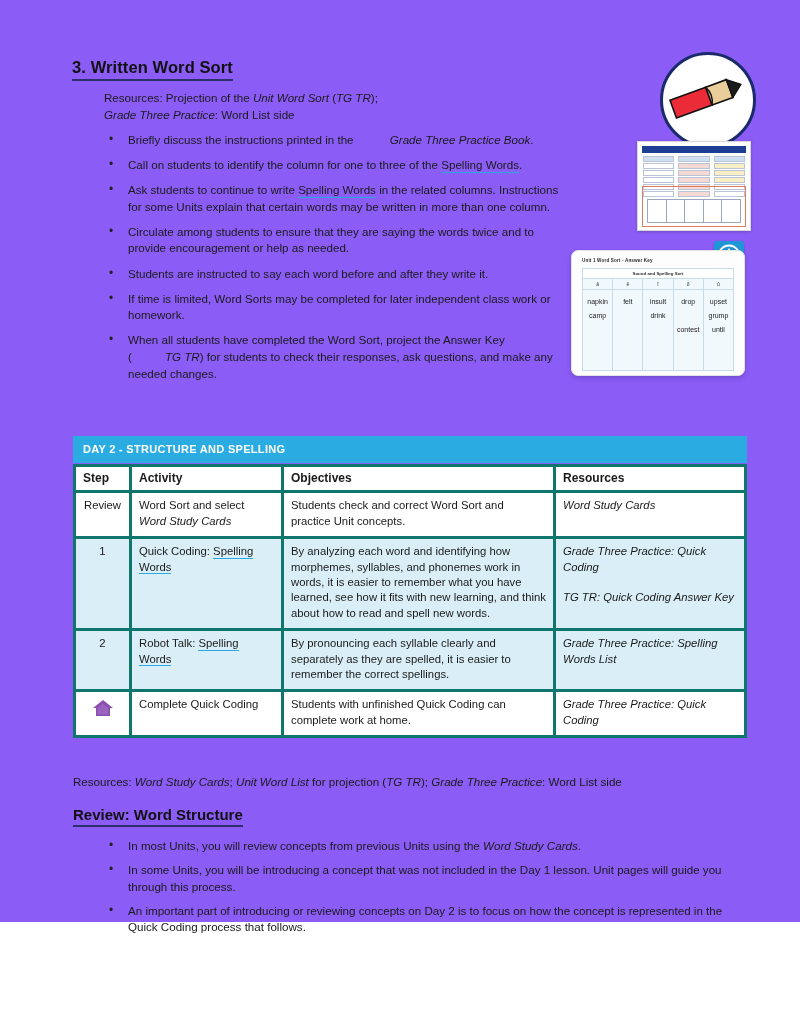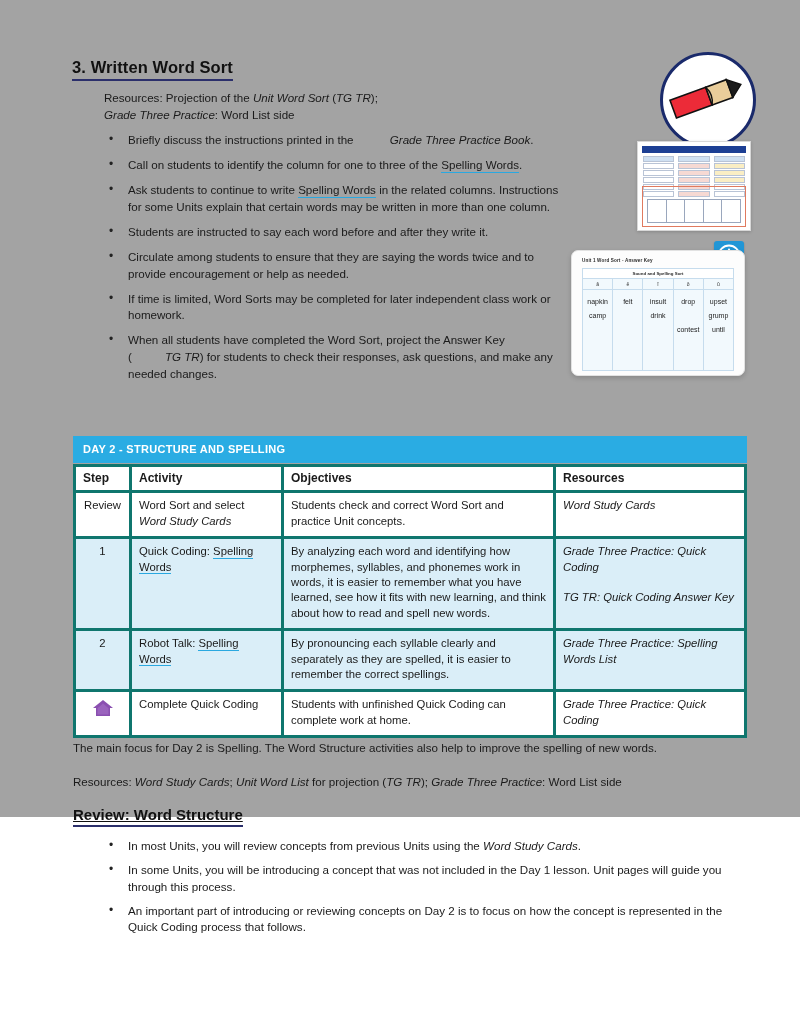--- a/index.html
+++ b/index.html
@@ -11,22 +11,22 @@
     width: 800px;
     height: 1035px;
     position: relative;
     font-family: "Liberation Sans", sans-serif;
     color: #1a1a1a;
     overflow: hidden;
   }
   .page {
     position: relative;
     width: 800px;
-    height: 817px;
-    background: #a3a3a3;
+    height: 922px;
+    background: #8b5cf6;
   }
 
   
   .sec-head {
     position: absolute;
     left: 72px;
     top: 58px;
     font-size: 16.5px;
     font-weight: bold;
     color: #111;
@@ -296,21 +296,20 @@
   .sec-head2 {
     position: absolute;
     left: 73px;
     top: 806px;
     font-size: 15px;
     font-weight: bold;
     color: #111;
     border-bottom: 2px solid #2b2f6b;
     padding-bottom: 2px;
     display: inline-block;
-    text-decoration: underline;
   }
 
   .blist2 {
     position: absolute;
     left: 104px;
     top: 838px;
     width: 640px;
     margin: 0;
     padding: 0;
     list-style: none;
@@ -366,22 +365,22 @@
 
   <div class="res-block">
     <span>Resources: Projection of the </span><i>Unit Word Sort</i><span> (</span><i>TG TR</i><span>);</span><br>
     <i>Grade Three Practice</i><span>: Word List side</span>
   </div>
 
   <ul class="blist" id="bullets-top">
       <li><span>Briefly discuss the instructions printed in the </span><i>Grade Three Practice Book</i><span>.</span></li>
       <li><span>Call on students to identify the column for one to three of the </span><span class="ul-blue">Spelling Words</span><span>.</span></li>
       <li><span>Ask students to continue to write </span><span class="ul-blue">Spelling Words</span><span> in the related columns. Instructions for some Units explain that certain words may be written in more than one column.</span></li>
+      <li><span>Circulate among students to ensure that they are saying the words twice and to provide encouragement or help as needed.</span></li>
       <li><span>Students are instructed to say each word before and after they write it.</span></li>
-      <li><span>Circulate among students to ensure that they are saying the words twice and to provide encouragement or help as needed.</span></li>
       <li><span>If time is limited, Word Sorts may be completed for later independent class work or homework.</span></li>
       <li><span>When all students have completed the Word Sort, project the Answer Key (</span><i>TG TR</i><span>) for students to check their responses, ask questions, and make any needed changes.</span></li>
     </ul>
 
   <div class="pencil-badge">
     <svg width="84" height="84" viewBox="0 0 84 84">
       <g transform="rotate(-20 42 42)">
         <rect x="8" y="33" width="38" height="19" fill="#ec2b38" stroke="#111" stroke-width="1.6"></rect>
         <path d="M46 33 L46 52 L68 52 L68 33 Z" fill="#e9cd9a" stroke="#111" stroke-width="1.6"></path>
         <path d="M46 33 q5 9 0 19" fill="none" stroke="#111" stroke-width="1.4"></path>
@@ -513,21 +512,20 @@
                 <path d="M11 1 L21 9 L18 9 L18 17 L4 17 L4 9 L1 9 Z" fill="#8a4fb0"></path>
                 <path d="M11 4.5 L16.5 9.3 L16.5 15.4 L5.5 15.4 L5.5 9.3 Z" fill="#9a63bd"></path>
               </svg></span></td>
           <td><span>Complete Quick Coding</span></td>
           <td><span>Students with unfinished Quick Coding can complete work at home.</span></td>
           <td><i>Grade Three Practice: Quick Coding</i></td>
         </tr>
       </tbody>
   </table>
 
-  <div class="para" id="para-focus">The main focus for Day 2 is Spelling. The Word Structure activities also help to improve the spelling of new words.</div>
   <div class="para" id="para-res"><span>Resources: </span><i>Word Study Cards</i><span>; </span><i>Unit Word List</i><span> for projection (</span><i>TG TR</i><span>); </span><i>Grade Three Practice</i><span>: Word List side</span></div>
 
   <div class="sec-head2">Review: Word Structure</div>
 
   <ul class="blist2" id="bullets-bottom">
       <li><span>In most Units, you will review concepts from previous Units using the </span><i>Word Study Cards</i><span>.</span></li>
       <li><span>In some Units, you will be introducing a concept that was not included in the Day 1 lesson. Unit pages will guide you through this process.</span></li>
       <li><span>An important part of introducing or reviewing concepts on Day 2 is to focus on how the concept is represented in the Quick Coding process that follows.</span></li>
     </ul>
 

